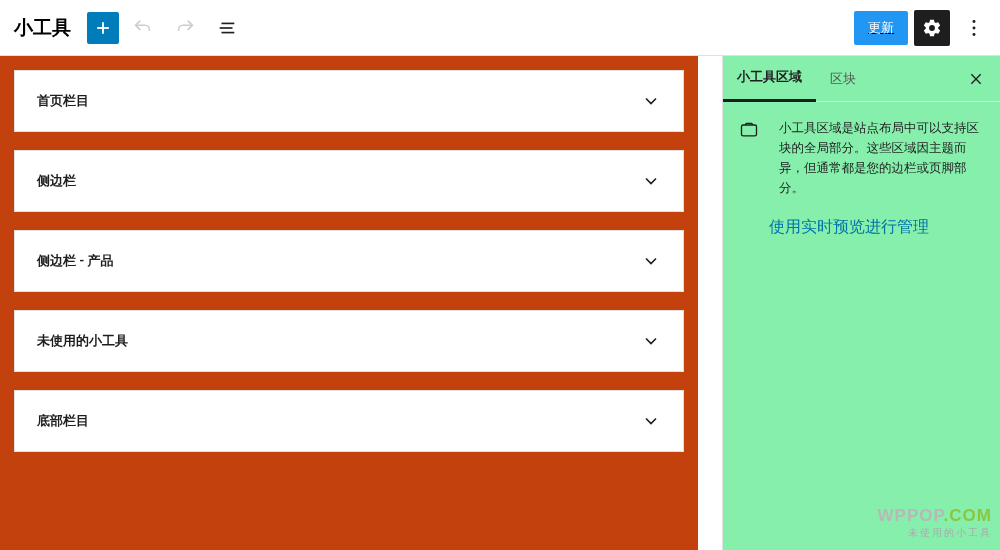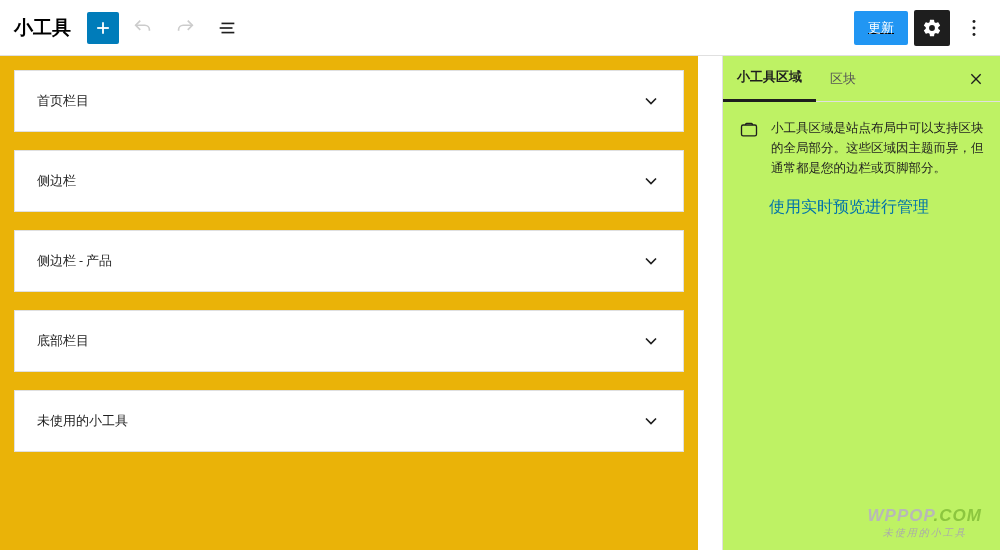--- a/index.html
+++ b/index.html
@@ -81,42 +81,43 @@
       justify-content: center;
       cursor: pointer;
       border-radius: 2px;
     }
     .body-wrap {
       display: flex;
       height: calc(550px - 56px);
     }
     .main-area {
       flex: 1;
-      background: #eab308;
+      background: #c2410c;
       padding: 14px;
       overflow-y: auto;
+      font-weight: bold;
     }
     .widget-panel {
       background: #fff;
       border: 1px solid #e0e0e0;
       padding: 20px 22px;
       margin-bottom: 18px;
       display: flex;
       align-items: center;
       justify-content: space-between;
       cursor: pointer;
     }
     .widget-panel span {
       font-size: 13px;
       color: #1e1e1e;
     }
     .sidebar {
       width: 278px;
       border-left: 1px solid #e0e0e0;
-      background: #bef264;
+      background: #86efac;
       display: flex;
       flex-direction: column;
       margin-left: 24px;
     }
     .sidebar-tabs {
       display: flex;
       align-items: center;
       border-bottom: 1px solid #e0e0e0;
       height: 46px;
       padding-right: 6px;
@@ -148,38 +149,37 @@
       justify-content: center;
     }
     .sidebar-content {
       padding: 16px;
       font-size: 12.5px;
       color: #1e1e1e;
       line-height: 1.6;
     }
     .desc-row {
       display: flex;
-      gap: 12px;
+      gap: 20px;
       margin-bottom: 16px;
     }
     .folder-icon { flex-shrink: 0; margin-top: 2px; }
     .link-text {
       color: #0073aa;
       font-size: 16px;
       cursor: pointer;
       padding-left: 30px;
     }
     .watermark {
       position: absolute;
-      right: 18px;
+      right: 8px;
       bottom: 10px;
-      text-align: center;
+      text-align: right;
       font-family: Arial, sans-serif;
       pointer-events: none;
-      font-style: italic;
     }
     .wm-main {
       font-size: 17px;
       font-weight: bold;
       letter-spacing: 1px;
     }
     .wm-main .c1 { color: #b8b8b8; }
     .wm-main .c2 { color: #8cc63f; }
     .wm-sub {
       font-size: 10px;
@@ -251,27 +251,27 @@
           <polyline points="6 9 12 15 18 9"></polyline>
         </svg>
     </div>
     <div class="widget-panel">
       <span>侧边栏 - 产品</span>
       <svg width="20" height="20" viewBox="0 0 24 24" fill="none" stroke="#1e1e1e" stroke-width="2">
           <polyline points="6 9 12 15 18 9"></polyline>
         </svg>
     </div>
     <div class="widget-panel">
+      <span>未使用的小工具</span>
+      <svg width="20" height="20" viewBox="0 0 24 24" fill="none" stroke="#1e1e1e" stroke-width="2">
+          <polyline points="6 9 12 15 18 9"></polyline>
+        </svg>
+    </div>
+    <div class="widget-panel">
       <span>底部栏目</span>
-      <svg width="20" height="20" viewBox="0 0 24 24" fill="none" stroke="#1e1e1e" stroke-width="2">
-          <polyline points="6 9 12 15 18 9"></polyline>
-        </svg>
-    </div>
-    <div class="widget-panel">
-      <span>未使用的小工具</span>
       <svg width="20" height="20" viewBox="0 0 24 24" fill="none" stroke="#1e1e1e" stroke-width="2">
           <polyline points="6 9 12 15 18 9"></polyline>
         </svg>
     </div>
   </div>
 
   <div class="sidebar">
     <div class="sidebar-tabs">
       <div class="tab active">小工具区域</div>
       <div class="tab">区块</div>

